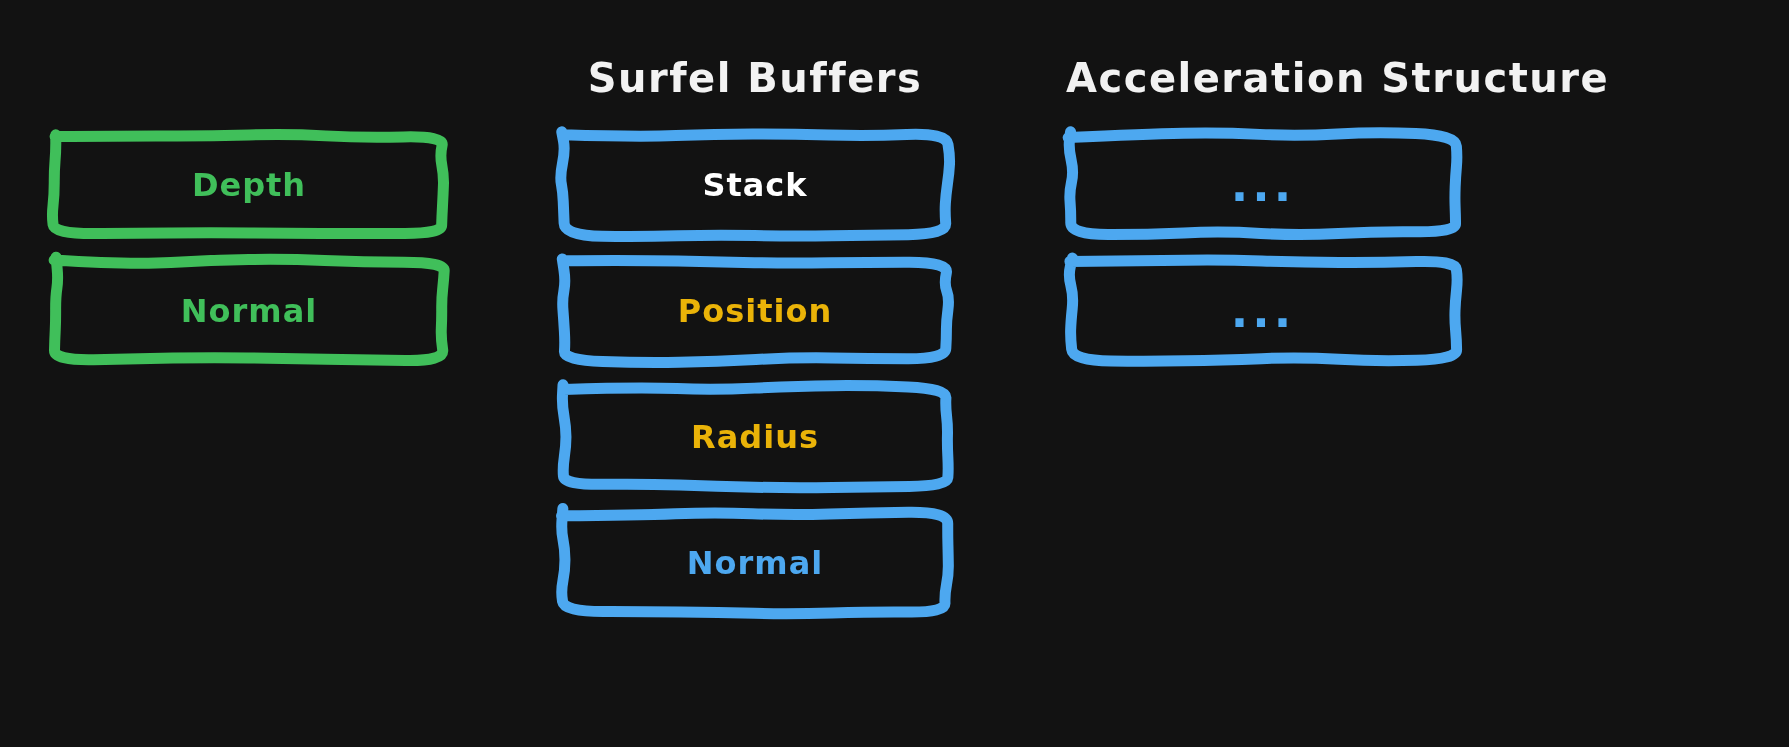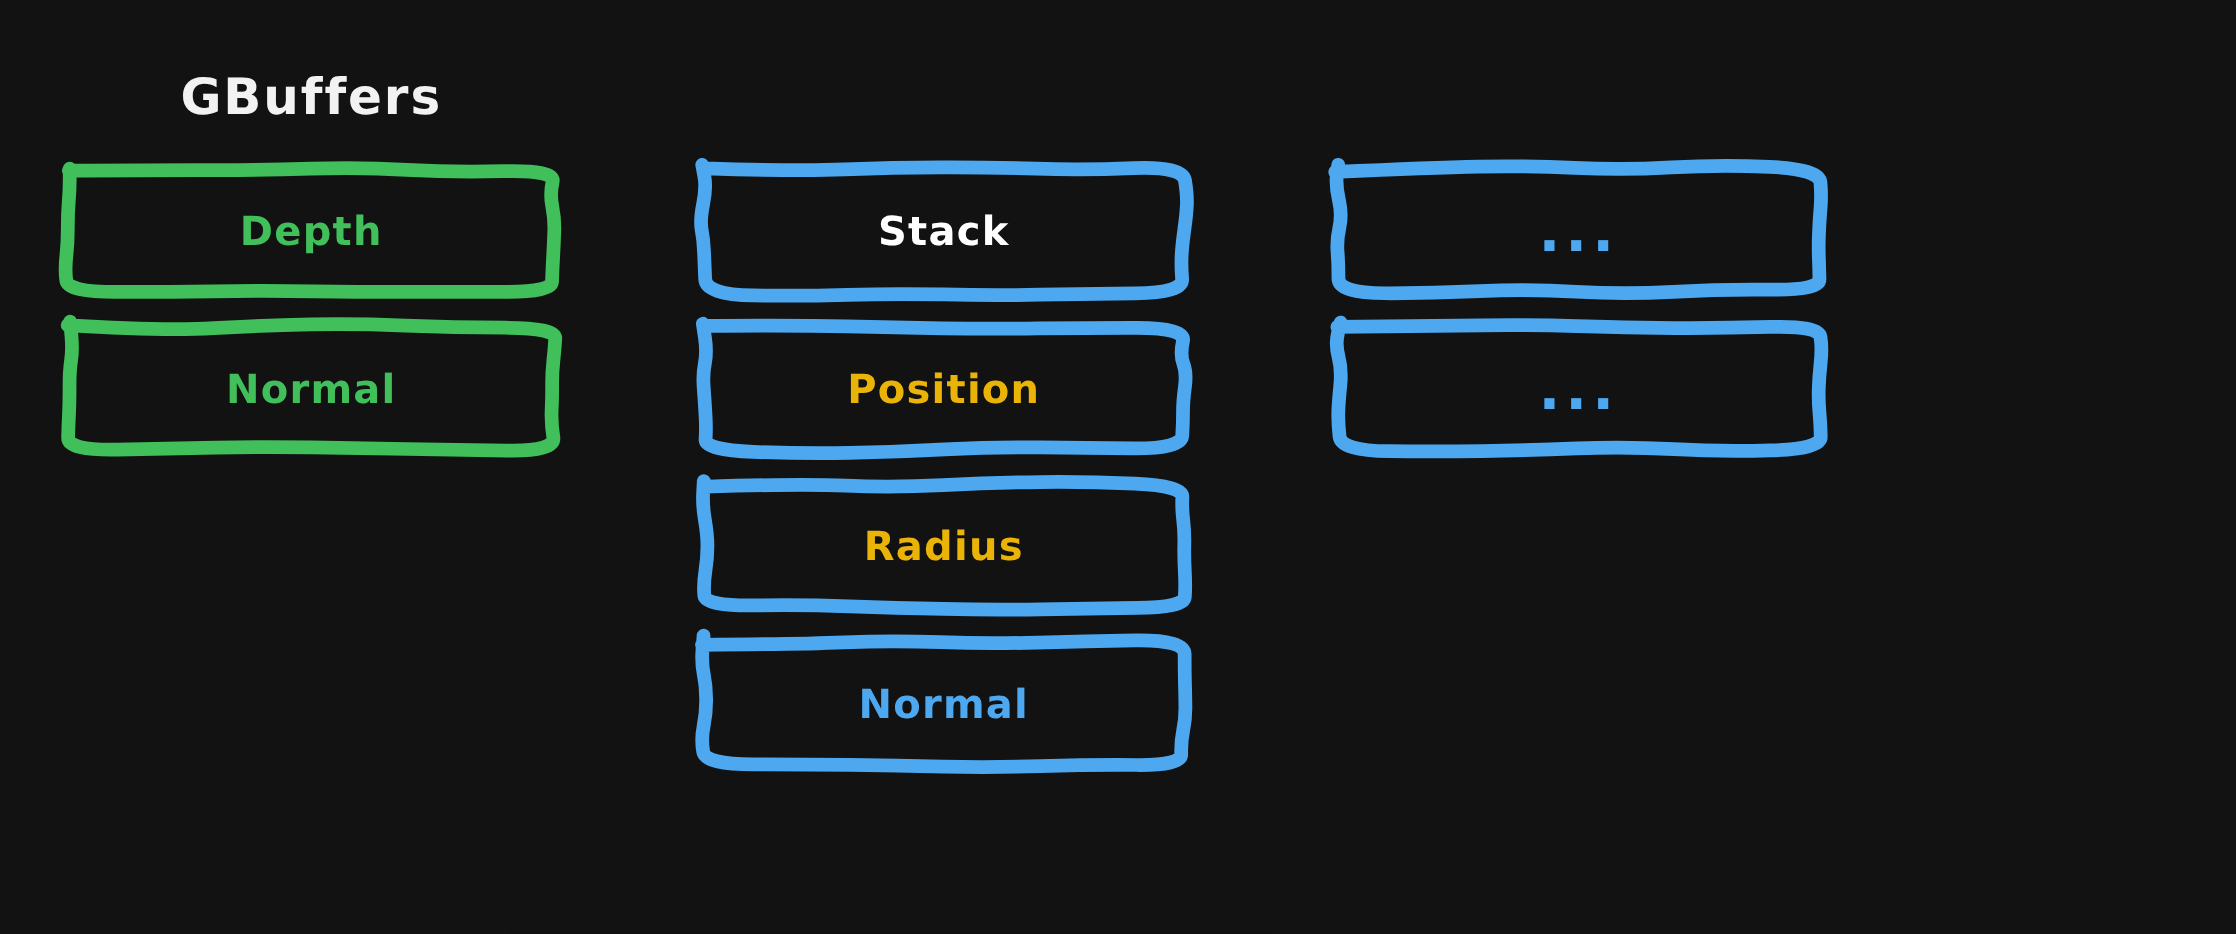--- a/index.html
+++ b/index.html
@@ -66,35 +66,35 @@
     letter-spacing: 4px;
     line-height: 0.4;
     font-weight: 900;
   }
 </style>
 </head>
 <body>
 
 <div id="canvas" style="width: 1789px; height: 747px; background: rgb(18, 18, 18);">
     <div class="column" style="left: 50px; width: 398px; height: 747px;">
-      <div class="col-title" style="color: rgb(242, 242, 242);">GBuffers</div>
       <div class="box" style="left: 0px; top: 131px; width: 398px; height: 108px;">
         <svg width="398" height="108" viewBox="0 0 398 108">
           <path d="M 0.09 0.52 Q 76.72 -0.10 115.24 0.02 Q 153.76 0.14 193.89 -1.05 Q 234.03 -2.23 270.55 -0.13 Q 307.06 1.96 348.18 0.95 Q 389.29 -0.06 387.07 9.50 Q 384.86 19.06 386.82 29.18 Q 388.78 39.31 388.44 49.05 Q 388.10 58.79 387.49 69.99 Q 386.88 81.20 386.64 89.31 Q 386.40 97.42 350.00 97.43 Q 313.60 97.44 274.77 97.52 Q 235.95 97.59 195.89 97.05 Q 155.84 96.52 115.73 97.06 Q 75.63 97.61 37.48 97.53 Q -0.66 97.45 -1.91 88.71 Q -3.15 79.97 -1.94 69.08 Q -0.73 58.19 -0.76 46.43 Q -0.78 34.67 -0.00 25.41 Q 0.77 16.15 0.78 7.48 L 0.78 -1.18" transform="translate(5,5)" fill="none" stroke="#40bf5a" stroke-width="11" stroke-linecap="round" stroke-linejoin="round"></path>
         </svg>
         <div class="box-label" style="color: rgb(64, 191, 90);">Depth</div>
       </div>
       <div class="box" style="left: 0px; top: 257px; width: 398px; height: 108px;">
         <svg width="398" height="108" viewBox="0 0 398 108">
           <path d="M -0.86 -1.89 Q 74.79 2.88 115.83 0.52 Q 156.87 -1.83 193.84 -2.50 Q 230.80 -3.17 269.46 -1.52 Q 308.11 0.14 348.90 0.19 Q 389.69 0.24 389.20 8.79 Q 388.72 17.33 387.68 26.85 Q 386.63 36.36 386.71 46.23 Q 386.79 56.09 386.33 66.13 Q 385.87 76.17 387.64 87.69 Q 389.40 99.21 350.45 98.48 Q 311.50 97.75 270.93 97.20 Q 230.36 96.65 194.10 95.98 Q 157.83 95.32 118.02 96.08 Q 78.22 96.85 38.74 97.64 Q -0.75 98.42 -0.50 88.22 Q -0.26 78.01 0.21 68.85 Q 0.68 59.69 0.63 47.30 Q 0.58 34.91 1.88 26.26 Q 3.17 17.62 2.14 6.42 L 1.10 -4.78" transform="translate(5,5)" fill="none" stroke="#40bf5a" stroke-width="11" stroke-linecap="round" stroke-linejoin="round"></path>
         </svg>
         <div class="box-label" style="color: rgb(64, 191, 90);">Normal</div>
       </div>
     </div>
     <div class="column" style="left: 558px; width: 394px; height: 747px;">
+      <div class="col-title" style="color: rgb(242, 242, 242);">Surfel Buffers</div>
       <div class="box" style="left: 0px; top: 131px; width: 394px; height: 108px;">
         <svg width="394" height="108" viewBox="0 0 394 108">
           <path d="M 1.02 -1.32 Q 74.17 1.07 112.87 -0.44 Q 151.56 -1.94 189.49 -2.07 Q 227.41 -2.21 265.91 -1.04 Q 304.40 0.13 343.73 -1.50 Q 383.06 -3.13 384.98 8.40 Q 386.90 19.92 386.49 28.16 Q 386.08 36.39 384.46 47.73 Q 382.85 59.06 382.35 67.66 Q 381.86 76.25 382.69 87.24 Q 383.52 98.24 345.23 98.67 Q 306.94 99.11 268.80 99.78 Q 230.65 100.46 191.71 99.58 Q 152.77 98.71 115.03 99.84 Q 77.30 100.98 39.47 100.35 Q 1.64 99.72 1.14 87.26 Q 0.64 74.80 0.22 65.31 Q -0.19 55.81 -1.65 48.07 Q -3.11 40.33 -0.47 27.16 Q 2.18 13.98 0.48 4.92 L -1.23 -4.13" transform="translate(5,5)" fill="none" stroke="#4da8f0" stroke-width="11" stroke-linecap="round" stroke-linejoin="round"></path>
         </svg>
         <div class="box-label" style="color: #ffffff;">Stack</div>
       </div>
       <div class="box" style="left: 0px; top: 257px; width: 394px; height: 108px;">
         <svg width="394" height="108" viewBox="0 0 394 108">
           <path d="M 0.50 -1.30 Q 74.22 -1.91 114.89 -0.92 Q 155.55 0.06 191.30 0.66 Q 227.05 1.25 267.27 0.72 Q 307.48 0.20 346.56 0.24 Q 385.64 0.27 383.32 11.14 Q 381.01 22.00 383.73 29.08 Q 386.45 36.16 384.92 47.66 Q 383.38 59.16 383.41 67.62 Q 383.43 76.08 382.80 86.50 Q 382.17 96.92 343.96 96.71 Q 305.75 96.50 268.77 95.94 Q 231.80 95.37 192.80 97.52 Q 153.81 99.67 116.07 100.35 Q 78.33 101.03 39.58 99.49 Q 0.82 97.95 1.45 89.42 Q 2.07 80.88 1.39 69.45 Q 0.72 58.02 -0.05 47.89 Q -0.83 37.76 0.91 28.66 Q 2.65 19.56 0.97 8.25 L -0.72 -3.06" transform="translate(5,5)" fill="none" stroke="#4da8f0" stroke-width="11" stroke-linecap="round" stroke-linejoin="round"></path>
         </svg>
@@ -107,20 +107,21 @@
         <div class="box-label" style="color: #eab308;">Radius</div>
       </div>
       <div class="box" style="left: 0px; top: 509px; width: 394px; height: 108px;">
         <svg width="394" height="108" viewBox="0 0 394 108">
           <path d="M -1.47 1.85 Q 73.83 1.39 112.29 -0.18 Q 150.75 -1.74 189.33 -0.26 Q 227.91 1.22 266.83 0.02 Q 305.75 -1.18 345.27 -1.74 Q 384.78 -2.31 384.73 9.53 Q 384.68 21.37 384.94 31.47 Q 385.21 41.58 385.33 51.12 Q 385.46 60.67 383.54 70.43 Q 381.63 80.18 381.99 89.26 Q 382.35 98.33 346.37 98.00 Q 310.38 97.67 268.98 98.92 Q 227.58 100.17 191.63 99.26 Q 155.67 98.35 117.34 97.89 Q 79.01 97.43 40.17 97.48 Q 1.33 97.52 -0.44 87.53 Q -2.21 77.53 -0.09 66.82 Q 2.03 56.11 1.93 45.23 Q 1.83 34.36 -0.00 25.55 Q -1.84 16.75 -0.99 5.62 L -0.14 -5.52" transform="translate(5,5)" fill="none" stroke="#4da8f0" stroke-width="11" stroke-linecap="round" stroke-linejoin="round"></path>
         </svg>
         <div class="box-label" style="color: rgb(77, 168, 240);">Normal</div>
       </div>
     </div>
     <div class="column" style="left: 1066px; width: 394px; height: 747px;">
+      <div class="col-title" style="color: rgb(242, 242, 242);">Acceleration Structure</div>
       <div class="box" style="left: 0px; top: 131px; width: 394px; height: 108px;">
         <svg width="394" height="108" viewBox="0 0 394 108">
           <path d="M -2.85 1.59 Q 74.44 -1.93 112.21 -2.70 Q 149.98 -3.46 188.76 -1.63 Q 227.54 0.21 266.20 -2.07 Q 304.87 -4.35 344.66 -2.53 Q 384.46 -0.72 385.37 10.13 Q 386.28 20.98 385.42 30.75 Q 384.55 40.53 384.16 51.02 Q 383.77 61.51 384.09 70.14 Q 384.42 78.77 384.56 87.49 Q 384.71 96.21 345.50 95.74 Q 306.29 95.26 267.37 97.47 Q 228.46 99.68 189.84 97.40 Q 151.21 95.12 112.73 96.91 Q 74.24 98.70 36.97 98.60 Q -0.31 98.51 -0.24 86.80 Q -0.18 75.09 -0.96 65.67 Q -1.73 56.24 0.53 46.01 Q 2.80 35.79 0.13 24.00 Q -2.53 12.21 -1.48 4.01 L -0.43 -4.19" transform="translate(5,5)" fill="none" stroke="#4da8f0" stroke-width="11" stroke-linecap="round" stroke-linejoin="round"></path>
         </svg>
         <div class="box-label dots" style="color: rgb(77, 168, 240);">...</div>
       </div>
       <div class="box" style="left: 0px; top: 257px; width: 394px; height: 108px;">
         <svg width="394" height="108" viewBox="0 0 394 108">
           <path d="M -1.10 -0.55 Q 76.88 -1.26 114.44 -1.77 Q 152.01 -2.29 190.86 -1.03 Q 229.71 0.23 268.33 0.45 Q 306.94 0.67 345.46 -0.43 Q 383.98 -1.54 385.38 7.48 Q 386.77 16.50 385.53 28.10 Q 384.29 39.69 384.00 48.90 Q 383.70 58.11 384.58 68.08 Q 385.46 78.04 385.60 87.57 Q 385.74 97.09 345.83 98.34 Q 305.91 99.59 268.14 97.35 Q 230.37 95.11 190.53 96.66 Q 150.70 98.20 114.43 98.84 Q 78.16 99.47 40.02 98.99 Q 1.89 98.50 0.64 87.11 Q -0.62 75.72 -0.35 67.62 Q -0.08 59.53 1.22 46.65 Q 2.51 33.78 -0.15 23.55 Q -2.82 13.32 -0.68 4.67 L 1.45 -3.97" transform="translate(5,5)" fill="none" stroke="#4da8f0" stroke-width="11" stroke-linecap="round" stroke-linejoin="round"></path>
         </svg>

